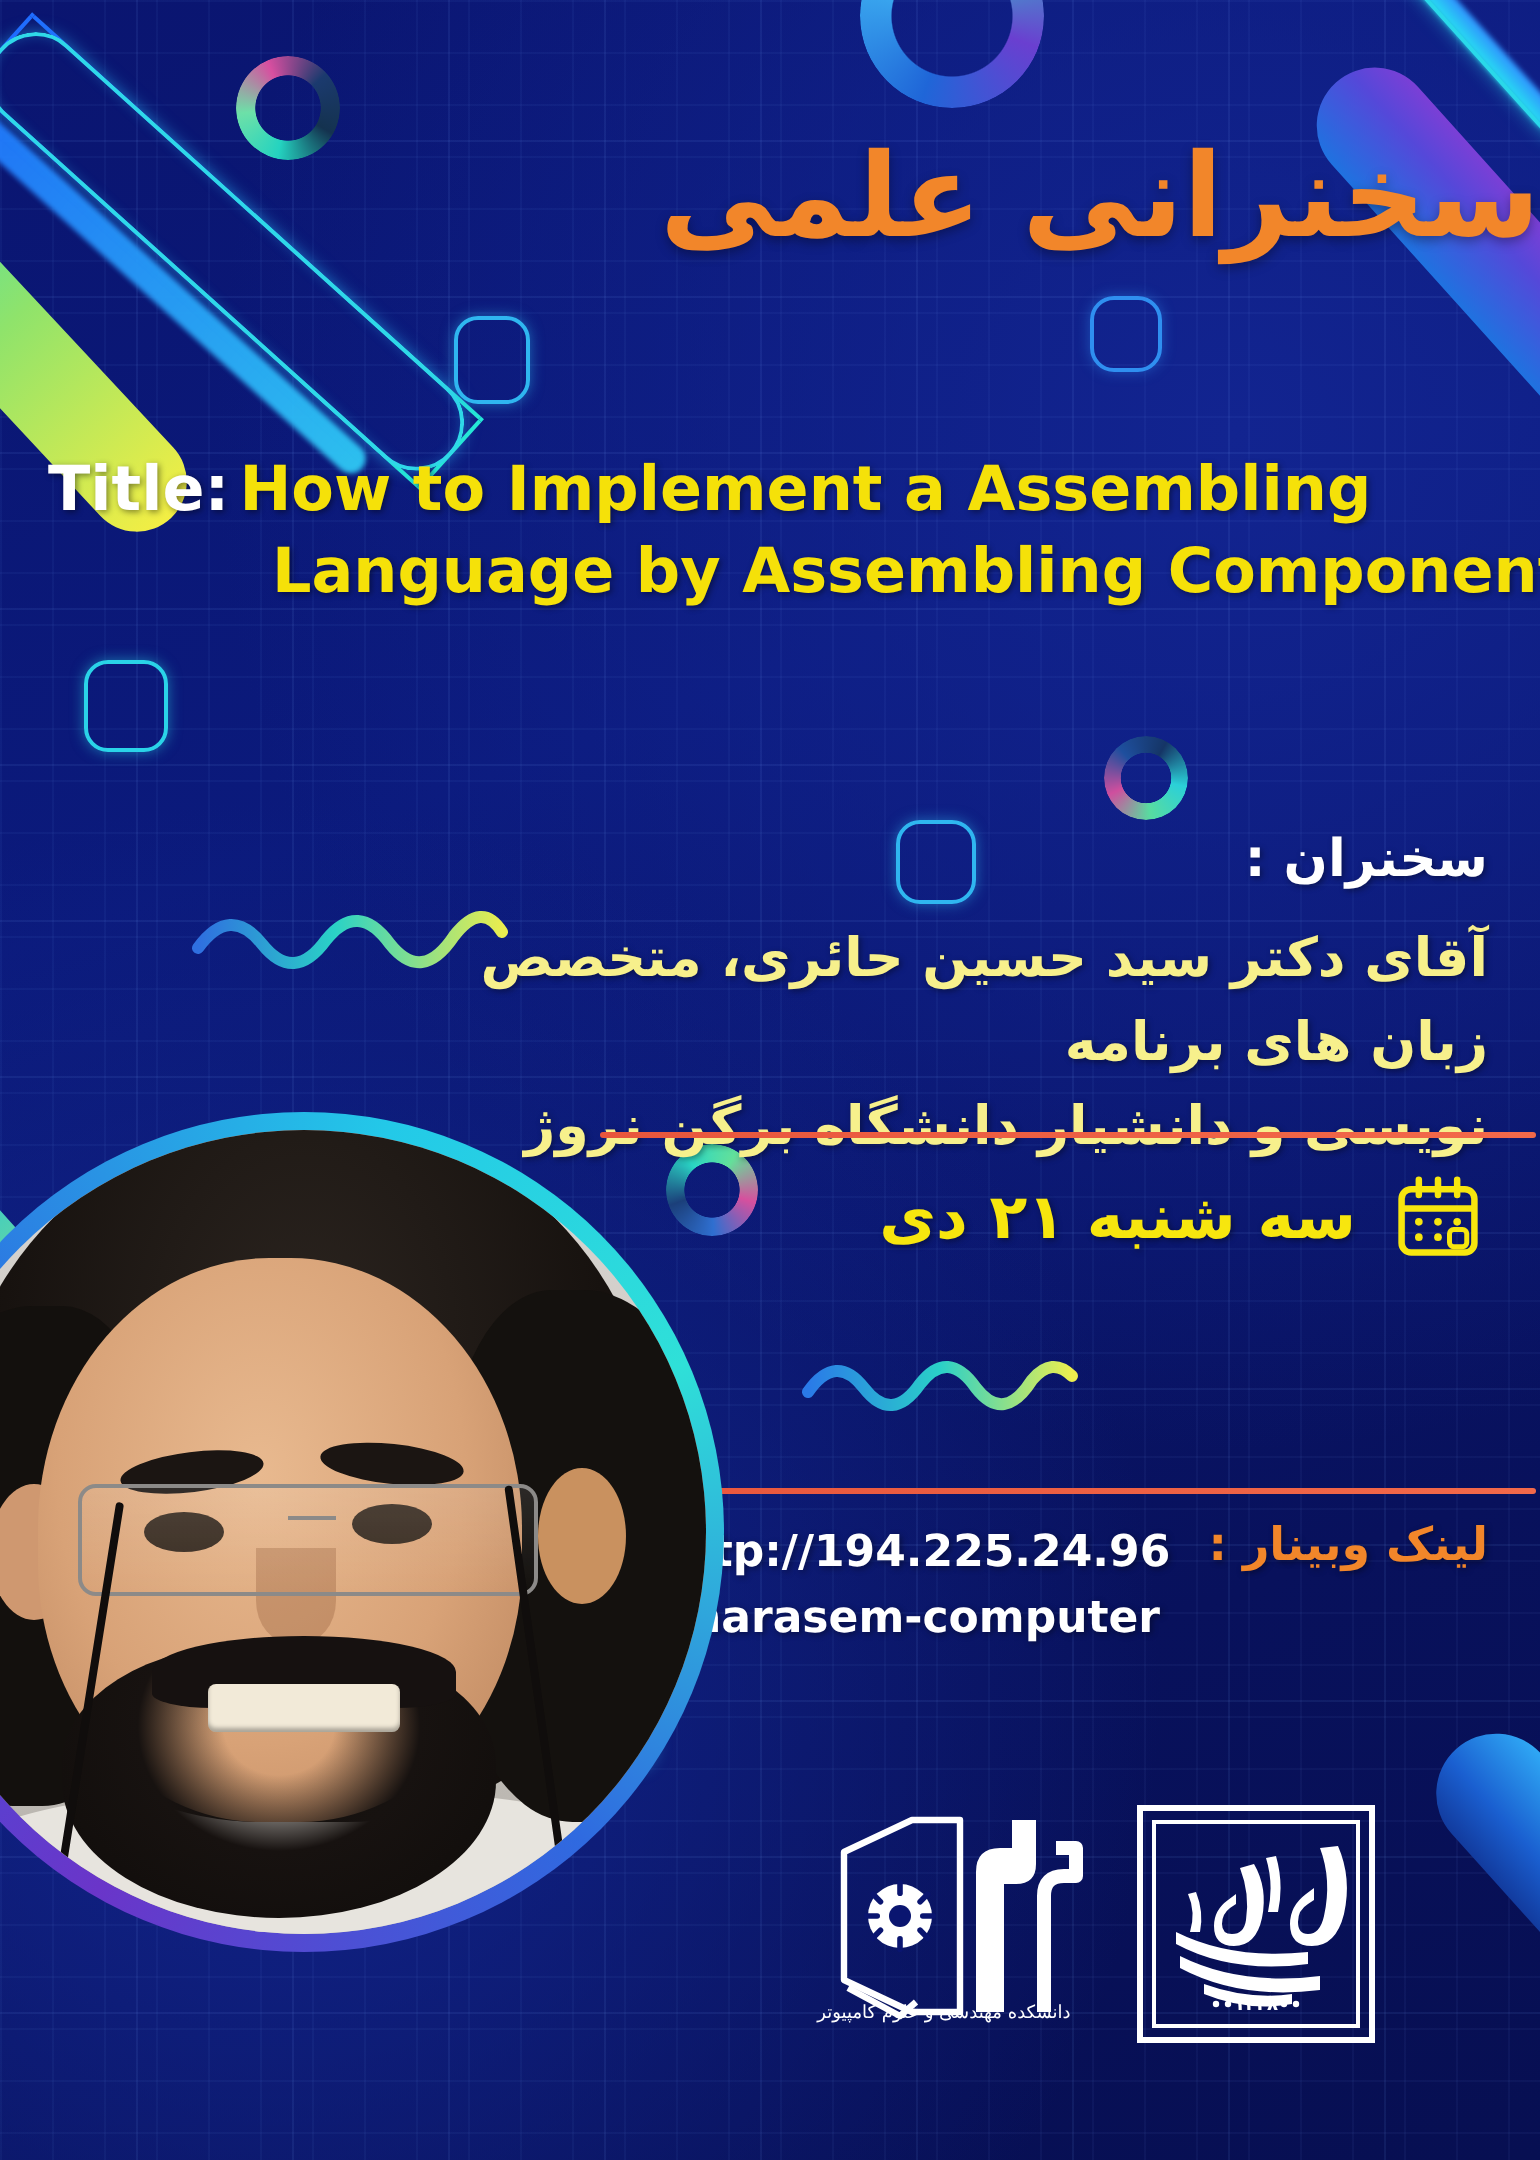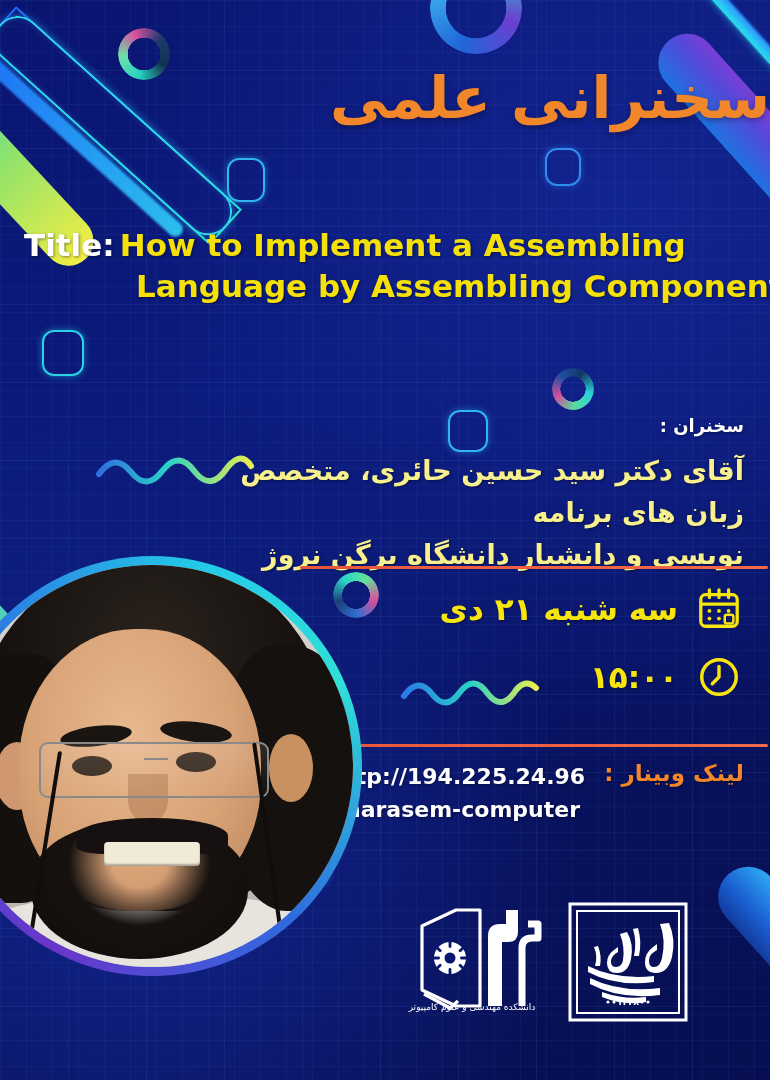--- a/index.html
+++ b/index.html
@@ -189,21 +189,21 @@
     color:#f5e109;font-size:31px;font-weight:bold;
     text-shadow:1px 1px 3px rgba(0,0,0,.45);
   }
   .title-indent{padding-left:112px;}
 
   #speakers-block{
     position:absolute;right:26px;top:415px;width:560px;
     direction:rtl;text-align:right;
   }
   #speakers-label{
-    color:#ffffff;font-size:18px;font-weight:bold;margin-bottom:14px;
+    color:#ffffff;font-size:26px;font-weight:bold;margin-bottom:14px;
     text-shadow:1px 1px 3px rgba(0,0,0,.4);
   }
   #speakers-name{
     color:#f7f08c;font-size:27px;font-weight:bold;line-height:1.55;
     text-shadow:1px 1px 3px rgba(0,0,0,.4);
   }
 
   .divider{
     position:absolute;height:3px;border-radius:2px;
     background:linear-gradient(90deg,#e8563c,#f2694a);
@@ -323,27 +323,20 @@
         <path d="M5 19 H43" stroke="#f7e60e" stroke-width="3.4"></path>
         <path d="M14 4 V12 M24 4 V12 M34 4 V12" stroke="#f7e60e" stroke-width="3.4" stroke-linecap="round"></path>
         <circle cx="14" cy="26" r="2" fill="#f7e60e"></circle>
           <circle cx="24" cy="26" r="2" fill="#f7e60e"></circle>
         <circle cx="34" cy="26" r="2" fill="#f7e60e"></circle>
           <circle cx="14" cy="34" r="2" fill="#f7e60e"></circle>
         <circle cx="24" cy="34" r="2" fill="#f7e60e"></circle>
         <rect x="30" y="30" width="9" height="9" rx="2.2" fill="none" stroke="#f7e60e" stroke-width="2.6"></rect>
       </svg>
       <span class="dt-text">سه شنبه ۲۱ دی</span>
-    </div>
-    <div class="dt-row">
-      <svg class="dt-icon" viewBox="0 0 48 48">
-        <circle cx="24" cy="24" r="18" fill="none" stroke="#f7e60e" stroke-width="3.6"></circle>
-        <path d="M24 13 V24 L17 31" fill="none" stroke="#f7e60e" stroke-width="3.6" stroke-linecap="round" stroke-linejoin="round"></path>
-      </svg>
-      <span class="dt-text">۱۵:۰۰</span>
     </div>
   </div>
 
   <div id="link-block">
     <span id="link-label">لینک وبینار :</span>
     <span id="link-url">
       <span>http://194.225.24.96</span><br>
       <span>/marasem-computer</span>
     </span>
   </div>

